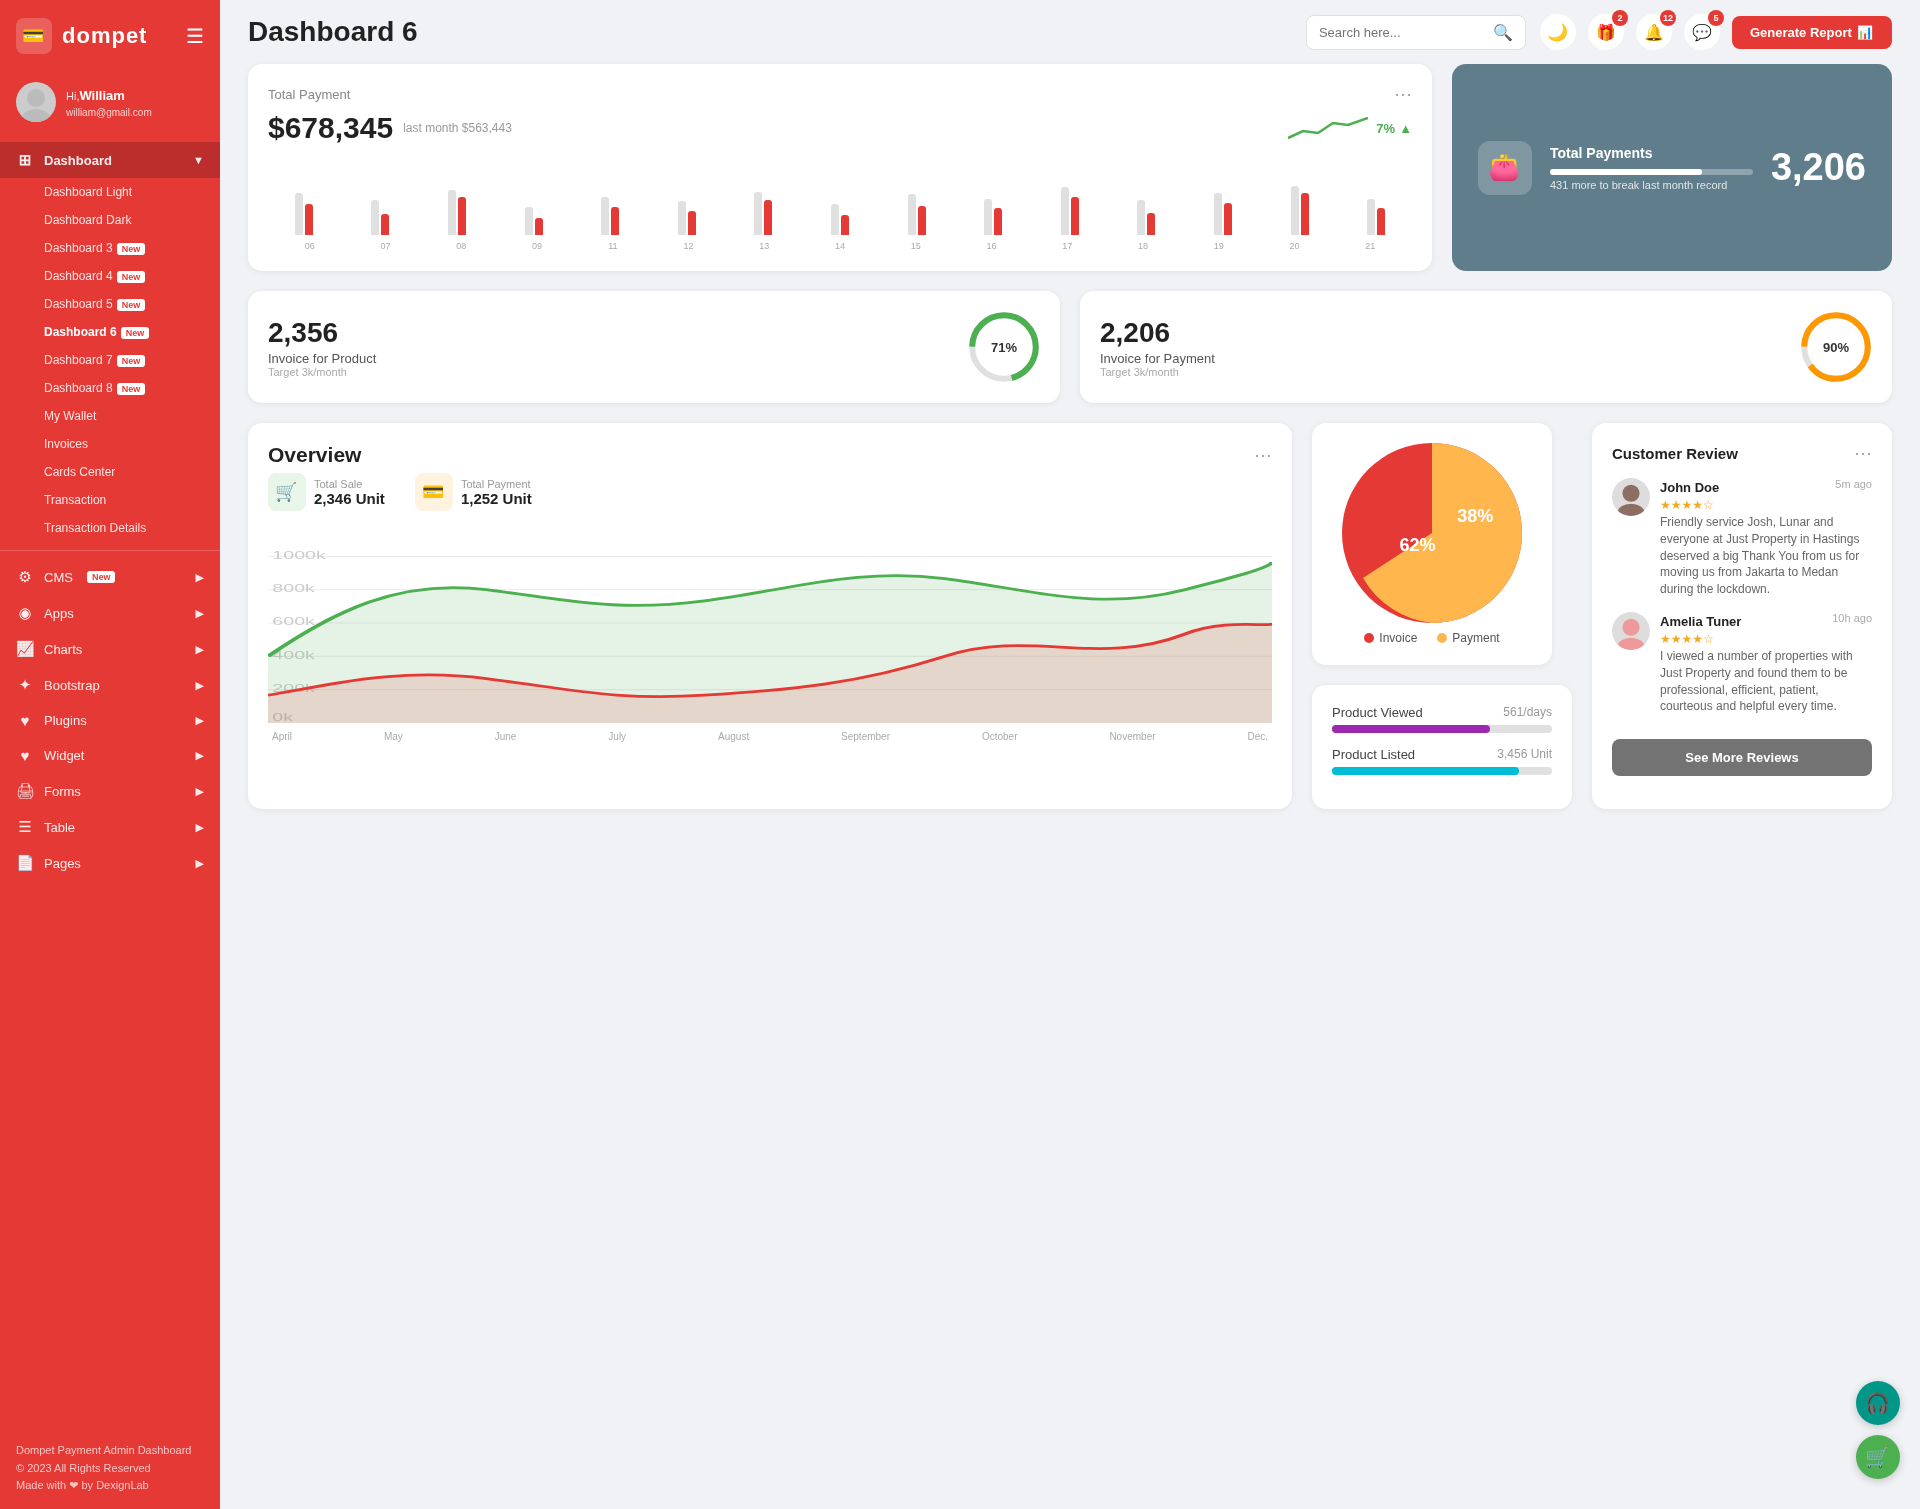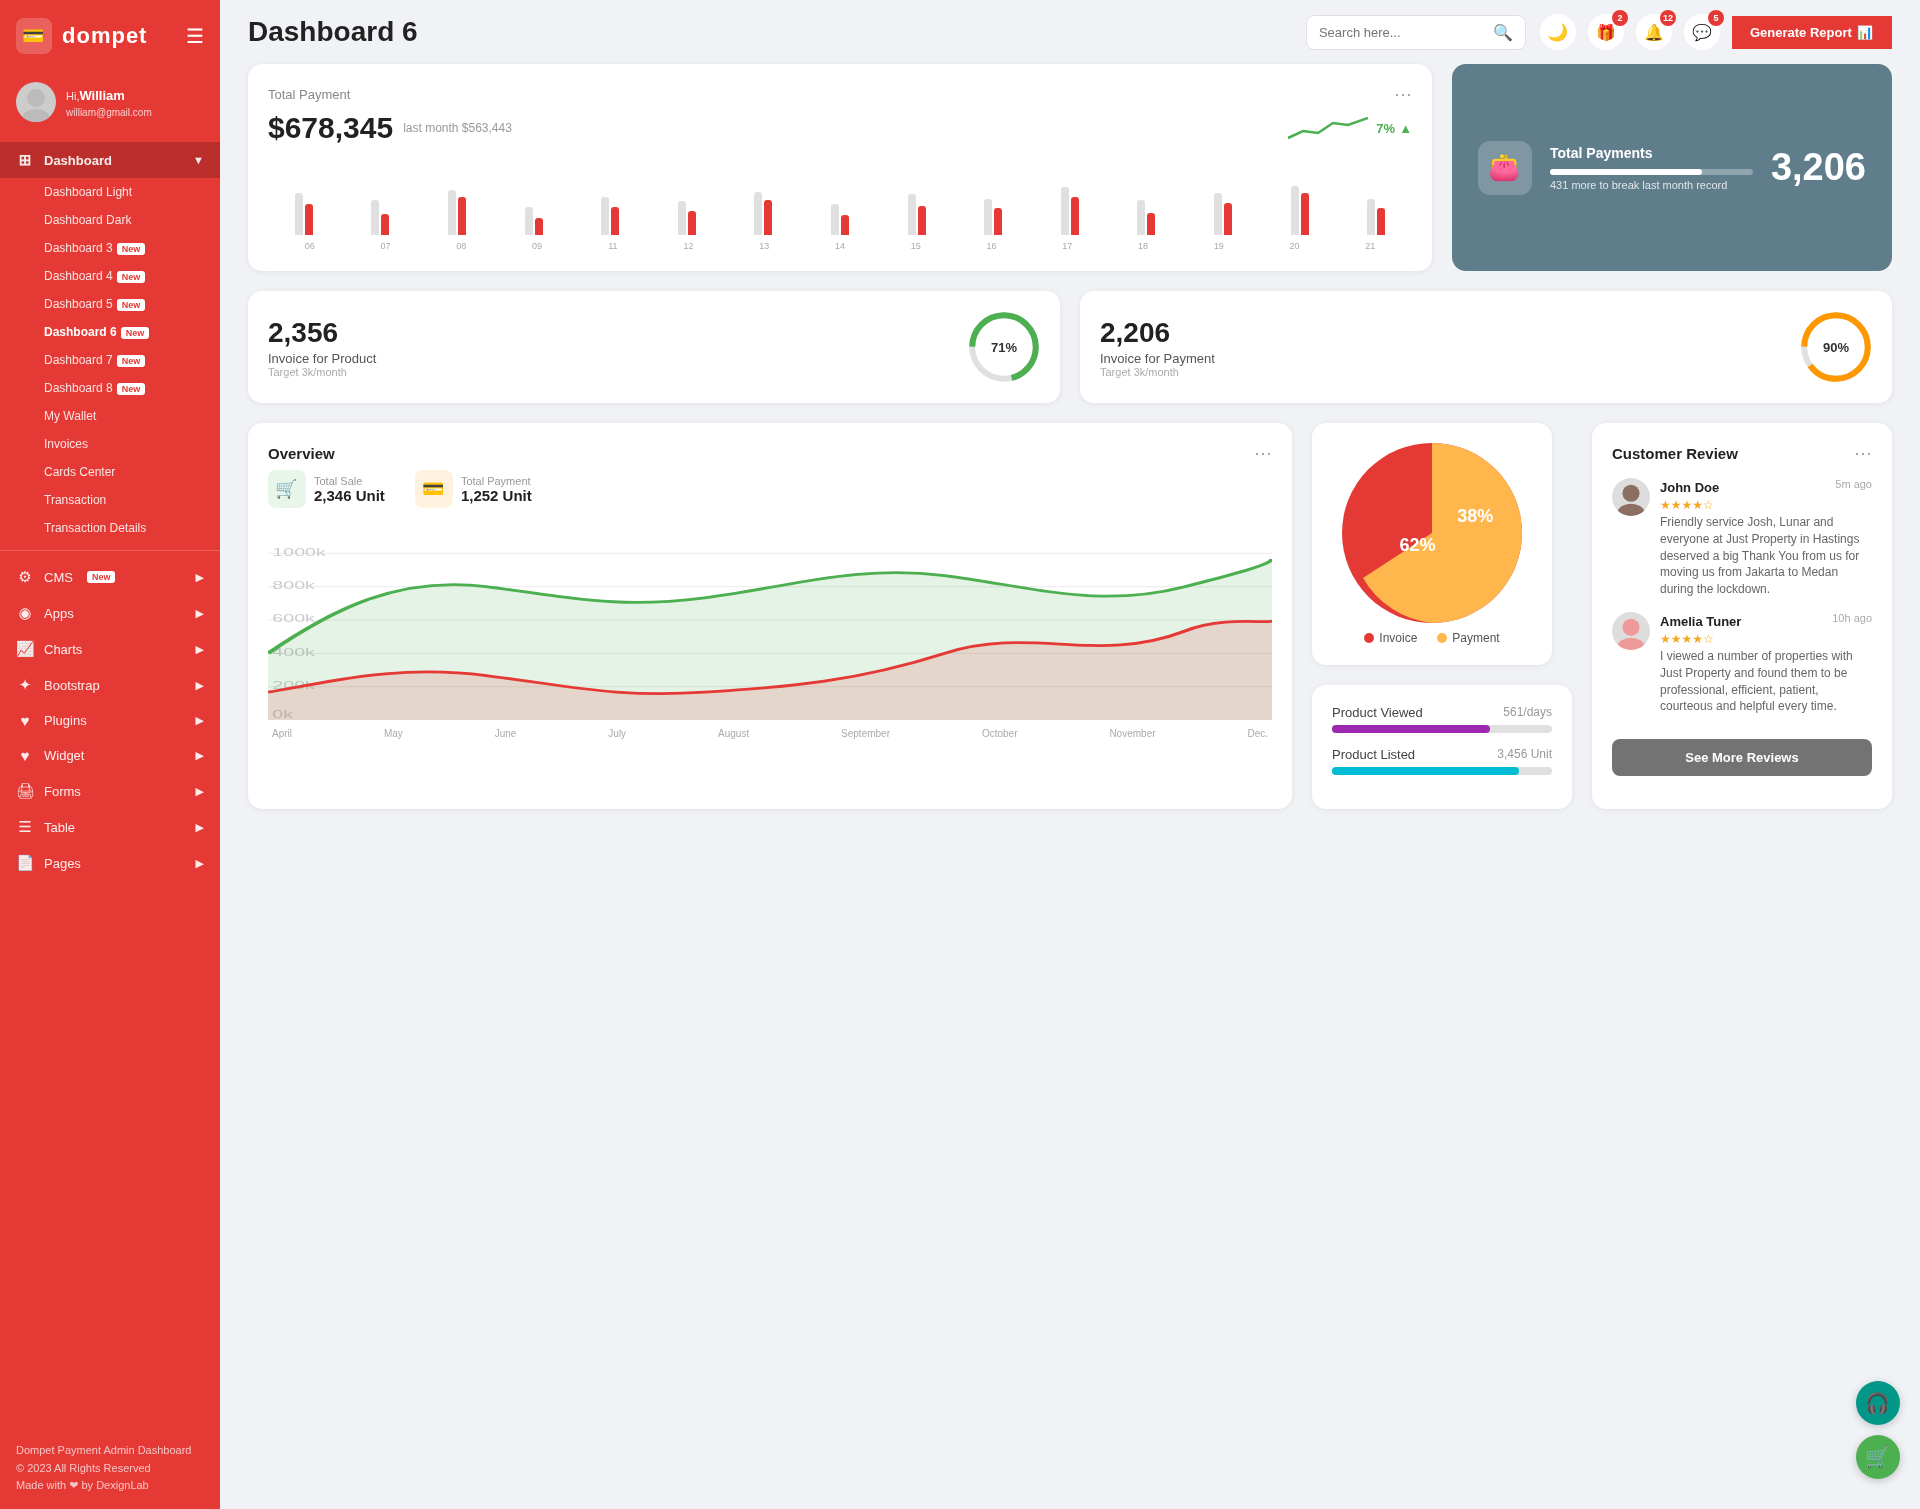--- a/index.html
+++ b/index.html
@@ -137,21 +137,21 @@
       background: #e53935; color: #fff;
       font-size: 9px; font-weight: 700;
       width: 16px; height: 16px;
       border-radius: 50%;
       display: flex; align-items: center; justify-content: center;
     }
     .btn-generate {
       background: #e53935;
       color: #fff;
       border: none;
-      border-radius: 0;
+      border-radius: 8px;
       padding: 9px 18px;
       font-size: 13px;
       font-weight: 600;
       cursor: pointer;
       display: flex; align-items: center; gap: 6px;
       white-space: nowrap;
     }
 
     
     .content {
@@ -663,21 +663,21 @@
           </svg>
           <div class="donut-label">90%</div>
         </div>
       </div>
     </div>
 
     <div class="row">
 
       <div class="card card-overview">
         <div class="card-header-row">
-          <span style="font-size:15px;font-weight:700;color:#222;">Overview</span>
+          <span style="font-size:21px;font-weight:700;color:#222;">Overview</span>
           <span class="card-more">···</span>
         </div>
         <div class="overview-stats">
           <div class="stat-item">
             <div class="stat-icon green">🛒</div>
             <div>
               <div class="stat-label">Total Sale</div>
               <div class="stat-value">2,346 Unit</div>
             </div>
           </div>

